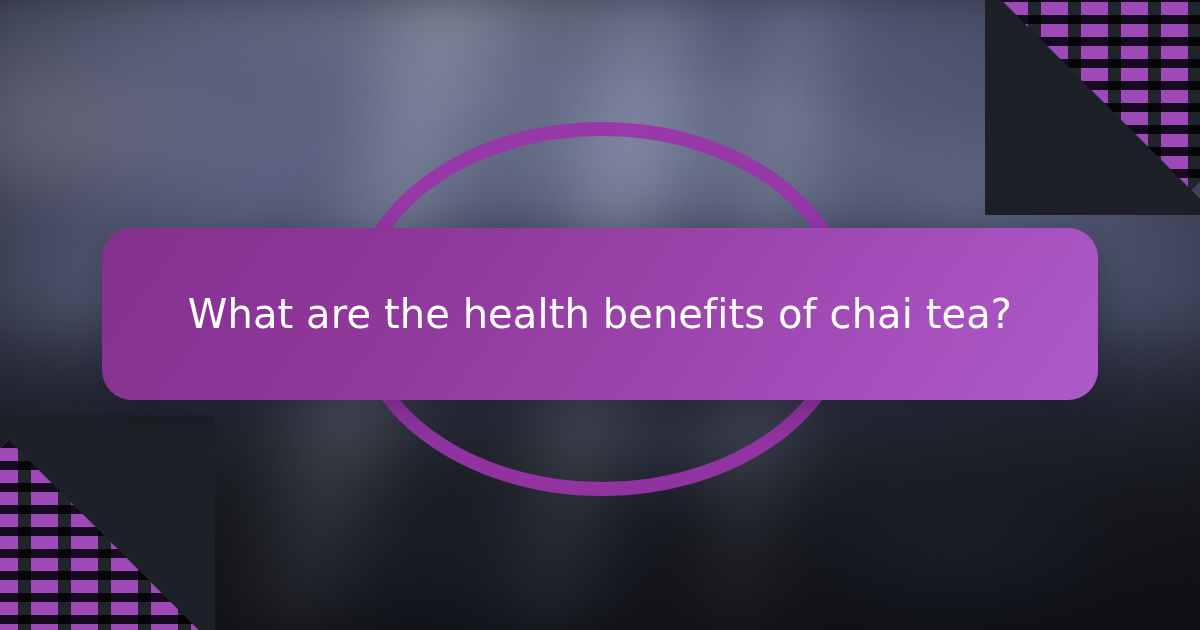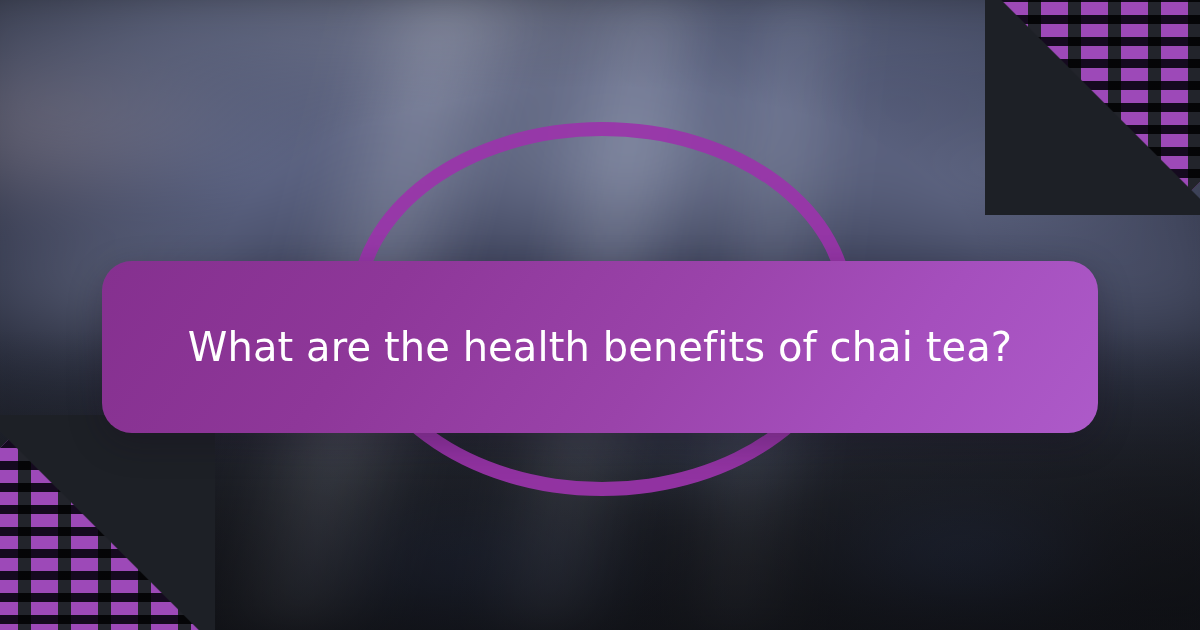--- a/index.html
+++ b/index.html
@@ -139,21 +139,20 @@
     width: 996px;
     height: 172px;
     border-radius: 30px;
     background: linear-gradient(125deg, #85308f 0%, #8e3799 28%, #9a43aa 56%, #a54fbd 78%, #ad5ac9 100%);
     box-shadow: 0 10px 34px rgba(20,10,30,0.28);
     display: flex;
     align-items: center;
     justify-content: center;
     box-sizing: border-box;
     padding: 0 48px;
-    margin-top: 33px;
   }
   .question-text {
     color: #ffffff;
     font-size: 40px;
     font-weight: 400;
     line-height: 1.2;
     letter-spacing: 0.1px;
     text-align: center;
     font-family: "DejaVu Sans", sans-serif;
     text-rendering: optimizeLegibility;

